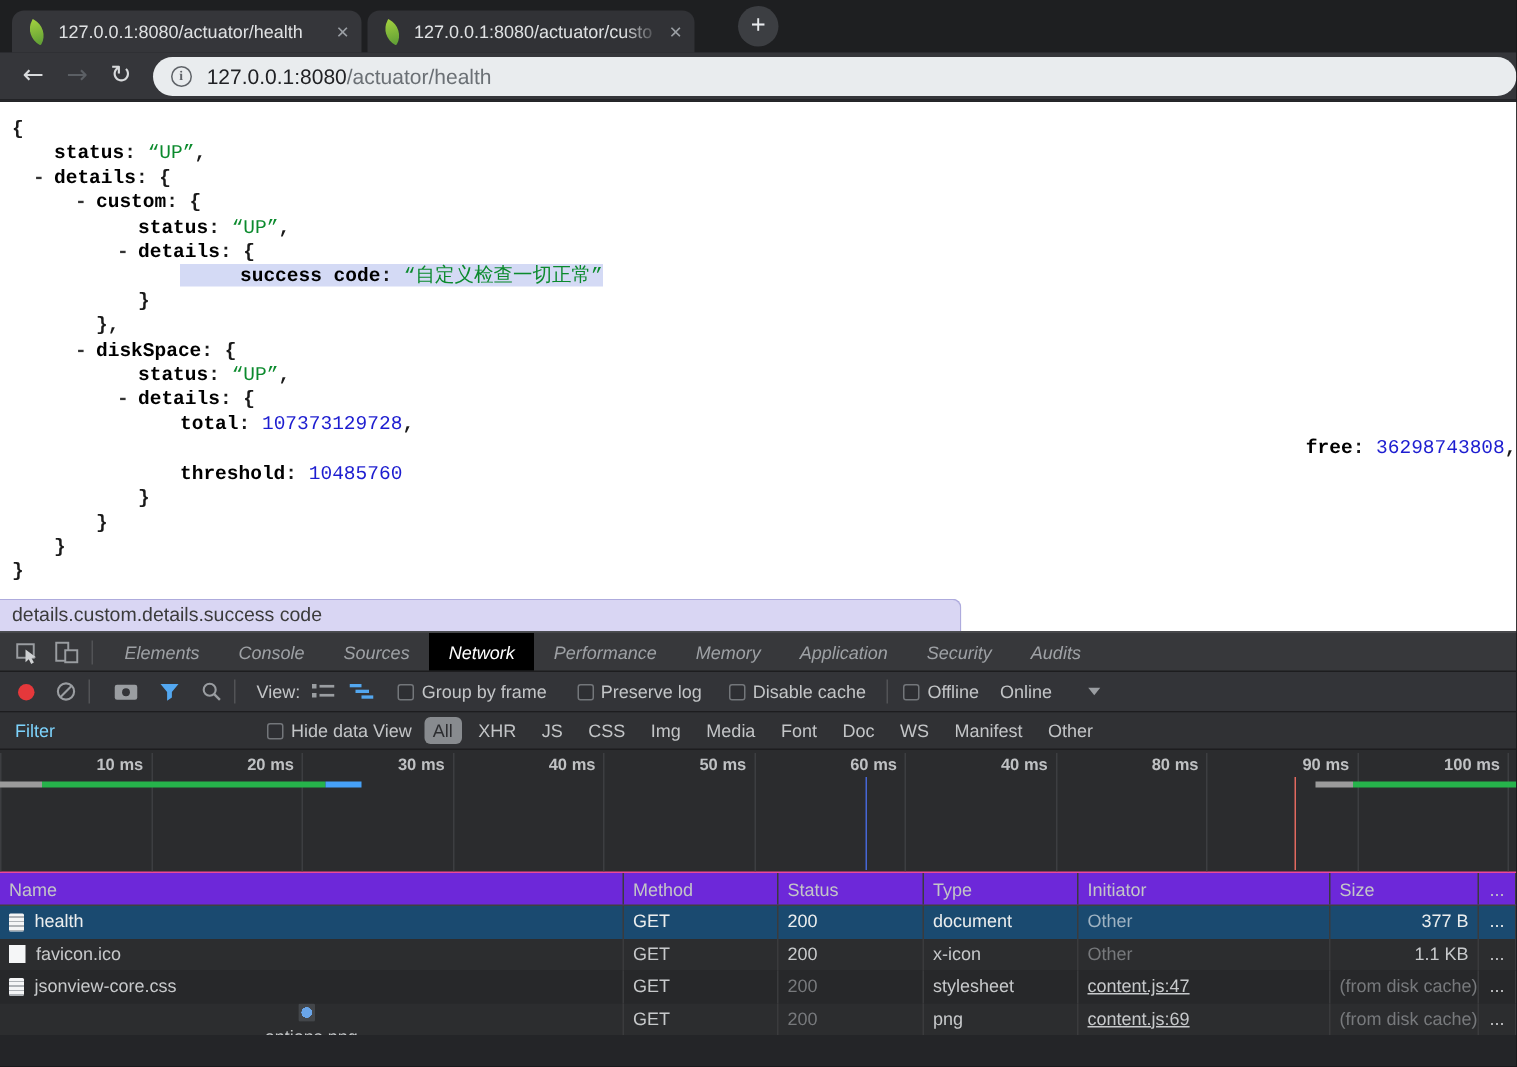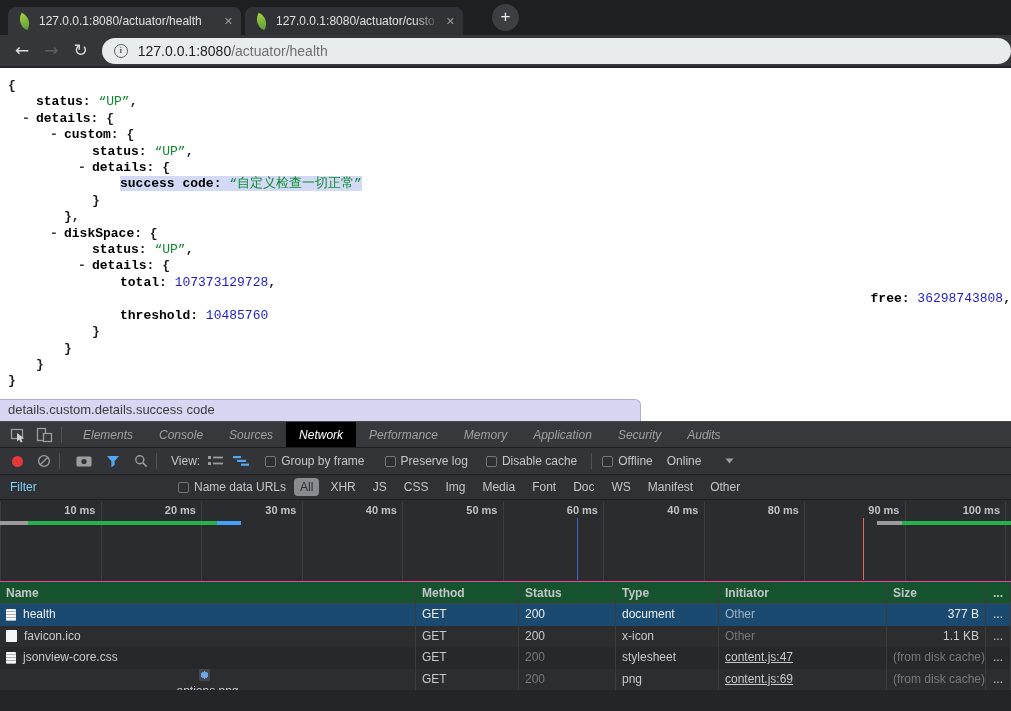--- a/index.html
+++ b/index.html
@@ -38,21 +38,21 @@
   
   .page { position:absolute; top:68px; left:0; width:1011px; height:353px; background:#ffffff; }
   #json { position:absolute; top:10px; left:0; right:0;
           font-family:"Liberation Mono", monospace; font-size:13px; line-height:16.4px; }
   .jline { position:relative; white-space:pre; }
   .dash { position:absolute; color:#333; font-weight:bold; }
   .tk-k { color:#000; font-weight:bold; }
   .tk-p { color:#1a1a1a; font-weight:bold; }
   .tk-s { color:#0b8a2d; }
   .tk-n { color:#1d1dd0; }
-  .hl { background:#d4daf5; }
+  .hl { background:#d4daf5;padding-left:40px; }
   .pathbar { position:absolute; left:0; top:331px; width:641px; height:22px;
              background:#d9d6f3; border:1px solid #aeabdd; border-left:none; border-bottom:none;
              border-radius:0 6px 0 0; font-size:13px; color:#3b3b3b; line-height:20px; padding-left:8px; }
 
   
   .devtools { position:absolute; top:421px; left:0; width:1011px; height:290px;
               background:#242528; font-size:12px; color:#c3c5c7; }
   .dt-tabbar { position:absolute; top:0; left:0; right:0; height:27px; background:#37383b;
                border-top:1px solid #47484b; border-bottom:1px solid #1d1d1f;
                display:flex; align-items:center; }
@@ -78,21 +78,21 @@
 
   .overview { position:absolute; top:79px; left:0; width:1011px; height:82px; background:#2b2c2e;
               border-bottom:1px solid #ec4899; overflow:hidden;font-weight:bold; }
   .grid-v { position:absolute; top:2px; bottom:0; width:1px; background:#3d3e41; }
   .tick-label { position:absolute; top:4px; font-size:11px; color:#bfc1c3; }
   .bar-seg { position:absolute; top:21px; height:4px; }
   .event-line { position:absolute; top:18px; bottom:1px; width:1px; }
 
   .dt-table { position:absolute; top:161px; left:0; right:0; bottom:0; background:#242528; }
   .trow, .thead { display:flex; }
-  .thead { height:22px; line-height:22px; background:#14532d; border-bottom:1px solid #3f4042;font-weight:bold; }
+  .thead { height:22px; line-height:22px; background:#6d28d9; border-bottom:1px solid #3f4042; }
   .cell { padding:0 6px; border-right:1px solid #3a3b3d; overflow:hidden; white-space:nowrap;
           height:100%; }
   .trow { height:21.5px; line-height:21.5px; background:#27282a; color:#c7c9cb; }
   .trow.alt { background:#2c2d2f; }
   .trow.sel { background:#1a4a70; color:#eceeee; }
   .c-name { display:flex; align-items:center; }
   .c-right { text-align:right; }
   .c-center { text-align:center; }
   .dim { color:#77797c; }
   .trow.sel .dim { color:#9fb3c2; }
@@ -257,21 +257,21 @@
         <svg width="9" height="6" viewBox="0 0 9 6" style="margin-left:24px;">
             <path d="M0.5 0.5h8L4.5 5.5z" fill="#9a9da1"></path>
           </svg>
       </span>
     </div>
 
     <div class="dt-filter">
       <span class="filter-input">Filter</span>
       <span class="tbi" style="margin-left:0;">
         <span class="cb"></span>
-        <span class="tb-label">Name data URLs</span>
+        <span class="tb-label">Hide data View</span>
       </span>
       <div id="chips" style="display:flex; margin-left:8px;">
           <span class="chip active">All</span>
           <span class="chip">XHR</span>
           <span class="chip">JS</span>
           <span class="chip">CSS</span>
           <span class="chip">Img</span>
           <span class="chip">Media</span>
           <span class="chip">Font</span>
           <span class="chip">Doc</span>

